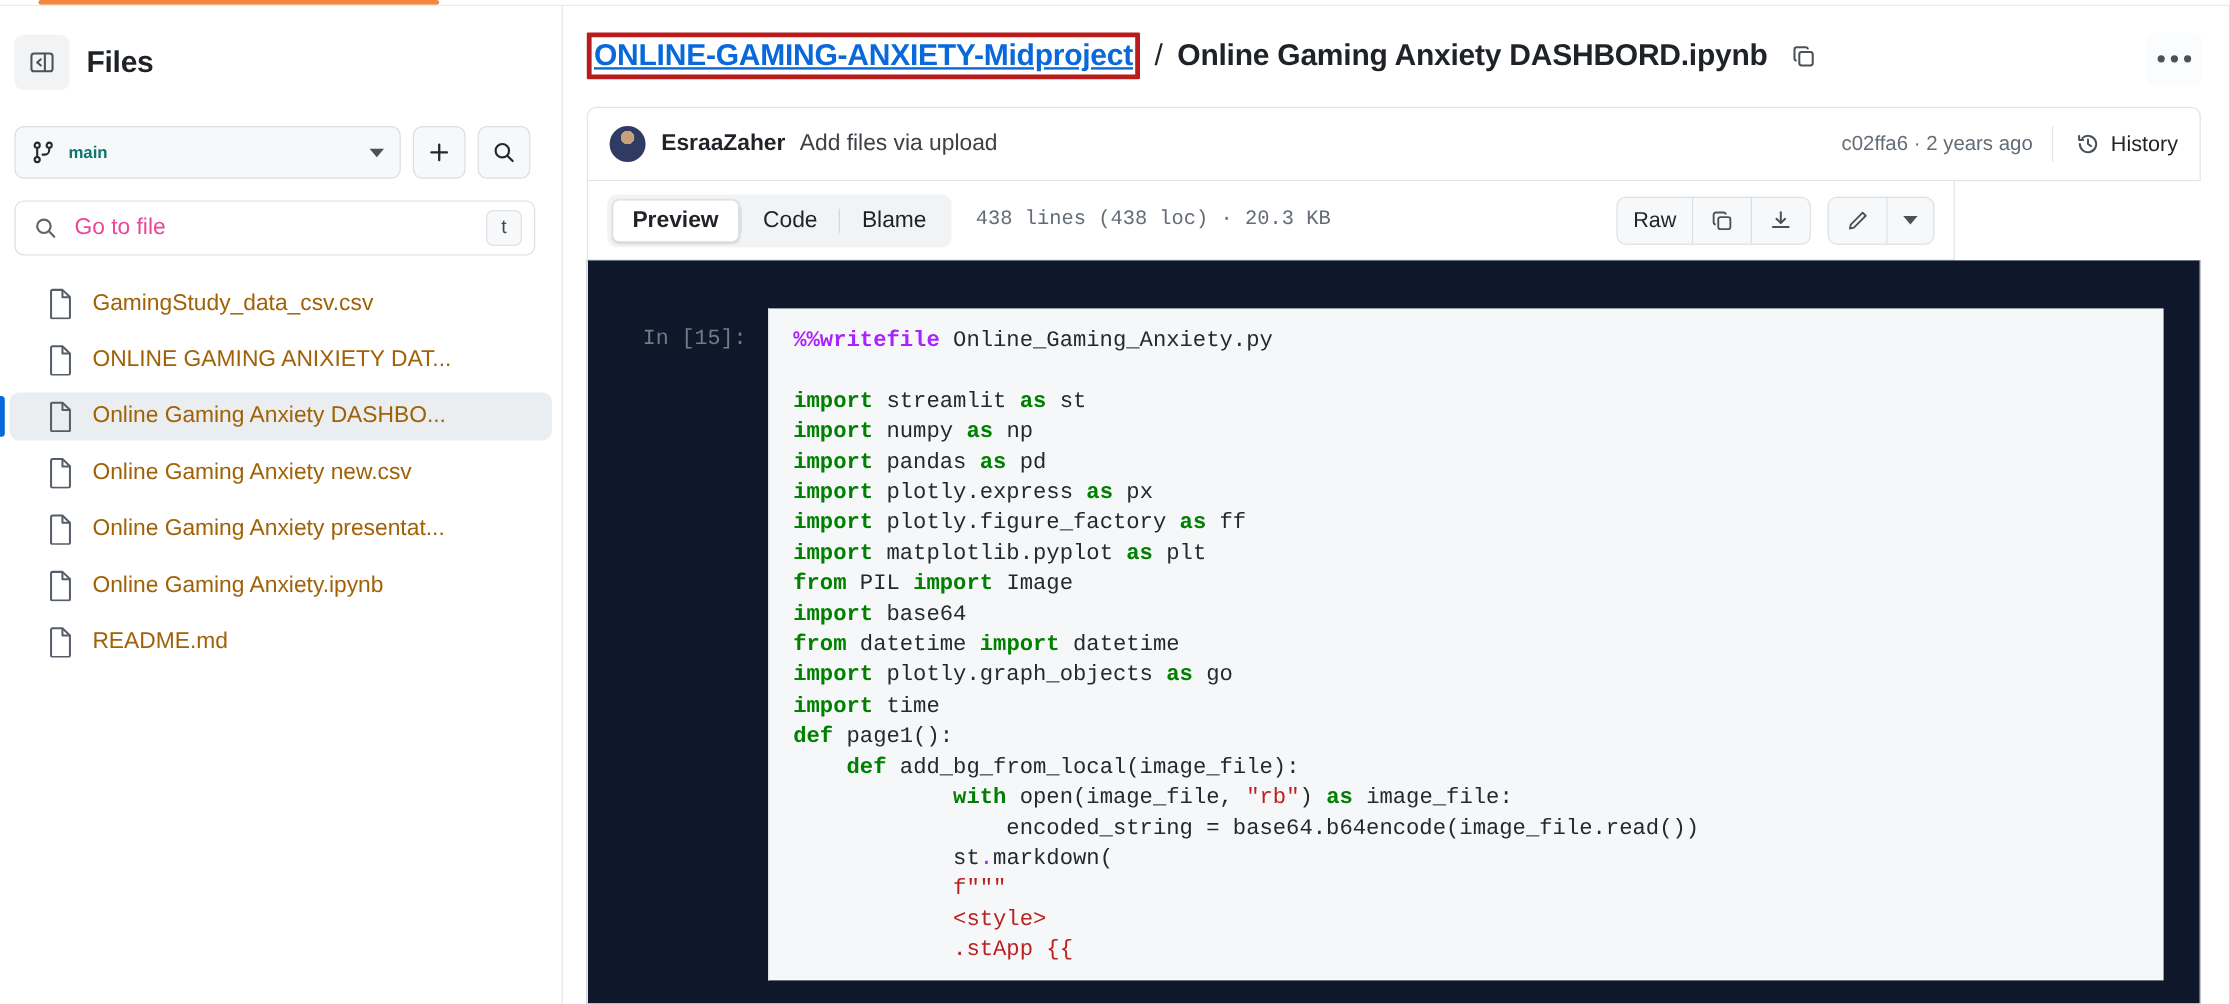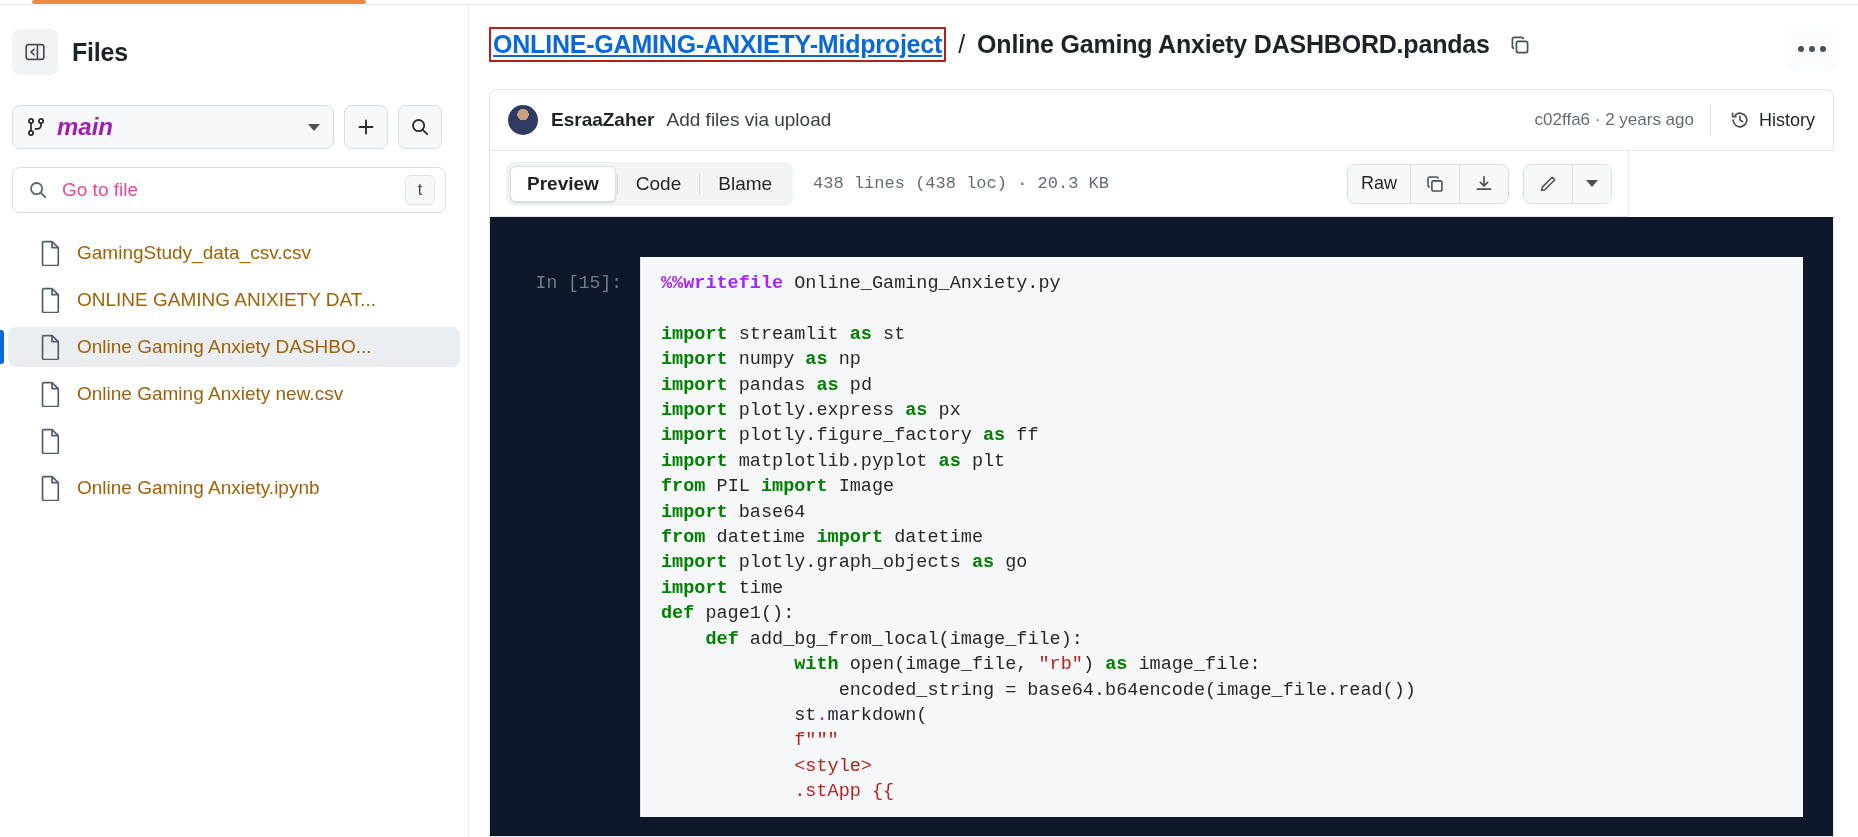--- a/index.html
+++ b/index.html
@@ -61,21 +61,21 @@
   #branch-row {
     position: absolute; top: 100px; left: 12px;
     display: flex; align-items: center; gap: 10px;
   }
   #branch-select {
     width: 322px; height: 44px;
     border: 1px solid #d9dee3; border-radius: 8px; background: #f6f8fa;
     display: flex; align-items: center; padding: 0 13px; cursor: pointer;
     gap: 11px;
   }
-  #branch-name { font-size: 24px; font-weight: 600; color: #a21caf; flex: 1; font-style: italic; }
+  #branch-name { font-size: 14px; font-weight: 600; color: #0f766e; flex: 1; }
   .caret {
     width: 0; height: 0;
     border-left: 6px solid transparent; border-right: 6px solid transparent;
     border-top: 7px solid #4a5157;
   }
   .sq-btn {
     width: 44px; height: 44px;
     border: 1px solid #d9dee3; border-radius: 8px; background: #f6f8fa;
     display: flex; align-items: center; justify-content: center; cursor: pointer;
     padding: 0;
@@ -116,21 +116,21 @@
     font-size: 19px; color: #a16207; white-space: nowrap;
   }
   .file-row.selected .file-label { font-weight: 400; }
 
   
   #breadcrumb-bar {
     position: absolute; top: 22px; left: 20px;
     display: flex; align-items: center; gap: 12px;
   }
   #repo-link-wrap {
-    border: 2px solid #b91c1c; border-radius: 1px;
+    border: 4px solid #b91c1c; border-radius: 1px;
     padding: 1px 2px;
   }
   #repo-link {
     font-size: 25px; font-weight: 700; color: #0969da;
     text-decoration: underline; cursor: pointer; letter-spacing: -0.2px;
   }
   #crumb-sep { font-size: 25px; color: #1f2328; font-weight: 400; }
   #file-title { font-size: 25px; font-weight: 700; color: #1f2328; letter-spacing: -0.2px; }
   #copy-path-button { cursor: pointer; display: flex; align-items: center; margin-left: 6px; }
   #kebab-button {
@@ -327,41 +327,49 @@
             <path d="M2.4 1.2h6.4l4.8 4.6v12.9a.9.9 0 0 1-.9.9H2.4a.9.9 0 0 1-.9-.9V2.1a.9.9 0 0 1 .9-.9z" stroke="#545d68" stroke-width="1.3" stroke-linejoin="round"></path>
             <path d="M8.8 1.3v4.6h4.7" stroke="#545d68" stroke-width="1.3" stroke-linejoin="round"></path>
           </svg>
           <span class="file-label">Online Gaming Anxiety new.csv</span>
         </div>
         <div class="file-row">
           <svg width="22" height="26" viewBox="0 0 16 20" fill="none">
             <path d="M2.4 1.2h6.4l4.8 4.6v12.9a.9.9 0 0 1-.9.9H2.4a.9.9 0 0 1-.9-.9V2.1a.9.9 0 0 1 .9-.9z" stroke="#545d68" stroke-width="1.3" stroke-linejoin="round"></path>
             <path d="M8.8 1.3v4.6h4.7" stroke="#545d68" stroke-width="1.3" stroke-linejoin="round"></path>
           </svg>
+          <span class="file-label">Online Gaming Anxiety presentat...</span>
         </div>
         <div class="file-row">
           <svg width="22" height="26" viewBox="0 0 16 20" fill="none">
             <path d="M2.4 1.2h6.4l4.8 4.6v12.9a.9.9 0 0 1-.9.9H2.4a.9.9 0 0 1-.9-.9V2.1a.9.9 0 0 1 .9-.9z" stroke="#545d68" stroke-width="1.3" stroke-linejoin="round"></path>
             <path d="M8.8 1.3v4.6h4.7" stroke="#545d68" stroke-width="1.3" stroke-linejoin="round"></path>
           </svg>
           <span class="file-label">Online Gaming Anxiety.ipynb</span>
+        </div>
+        <div class="file-row">
+          <svg width="22" height="26" viewBox="0 0 16 20" fill="none">
+            <path d="M2.4 1.2h6.4l4.8 4.6v12.9a.9.9 0 0 1-.9.9H2.4a.9.9 0 0 1-.9-.9V2.1a.9.9 0 0 1 .9-.9z" stroke="#545d68" stroke-width="1.3" stroke-linejoin="round"></path>
+            <path d="M8.8 1.3v4.6h4.7" stroke="#545d68" stroke-width="1.3" stroke-linejoin="round"></path>
+          </svg>
+          <span class="file-label">README.md</span>
         </div>
       </div>
   </div>
 
   <div id="sidebar-divider"></div>
 
   <div id="main">
 
     <div id="breadcrumb-bar">
       <span id="repo-link-wrap">
         <span id="repo-link">ONLINE-GAMING-ANXIETY-Midproject</span>
       </span>
       <span id="crumb-sep">/</span>
-      <span id="file-title">Online Gaming Anxiety DASHBORD.pandas</span>
+      <span id="file-title">Online Gaming Anxiety DASHBORD.ipynb</span>
       <span id="copy-path-button">
         <svg width="24" height="24" viewBox="0 0 24 24" fill="none">
           <rect x="8.4" y="8.4" width="11.2" height="11.2" rx="2" stroke="#4a5157" stroke-width="1.7"></rect>
           <path d="M15.6 6.2a2 2 0 0 0-2-1.8H6.4a2 2 0 0 0-2 2v7.2a2 2 0 0 0 1.8 2" stroke="#4a5157" stroke-width="1.7"></path>
         </svg>
       </span>
     </div>
 
     <button id="kebab-button">
       <span class="kdot"></span>

